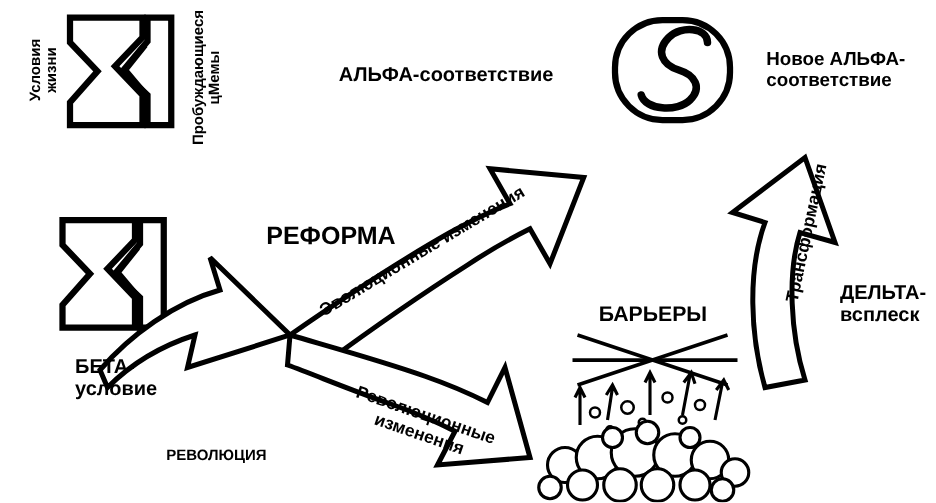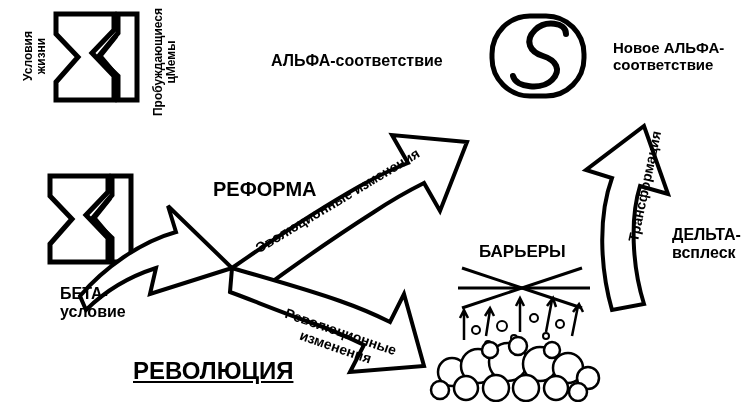--- a/index.html
+++ b/index.html
@@ -165,21 +165,21 @@
   <div class="lbl" style="left:213px; top:178px; font-size:20px;">РЕФОРМА</div>
 
   <div class="lbl" style="left:613px; top:40px; font-size:15px;">Новое АЛЬФА-
 соответствие</div>
 
   <div class="lbl" style="left:253px; top:243px; font-size:14px; transform-origin:0 0; transform:rotate(-31deg);">Эволюционные изменения</div>
 
   <div class="lbl" style="left:288px; top:306px; font-size:14px; text-align:center; transform-origin:0 0; transform:rotate(19deg);">Революционные
 изменения</div>
 
-  <div class="lbl" style="left:133px; top:358px; font-size:24px;text-decoration:underline;">РЕВОЛЮЦИЯ</div>
+  <div class="lbl" style="left:133px; top:358px; font-size:12px;">РЕВОЛЮЦИЯ</div>
 
   <div class="lbl" style="left:20px; top:285px; font-size:16px;margin-left:40px;">БЕТА-
 условие</div>
 
   <div class="lbl" style="left:479px; top:242px; font-size:17px;text-align:right;">БАРЬЕРЫ</div>
 
 
   <div class="lbl" style="left:672px; top:202px; font-size:16px;margin-top:24px;">ДЕЛЬТА-
 всплеск</div>
 

